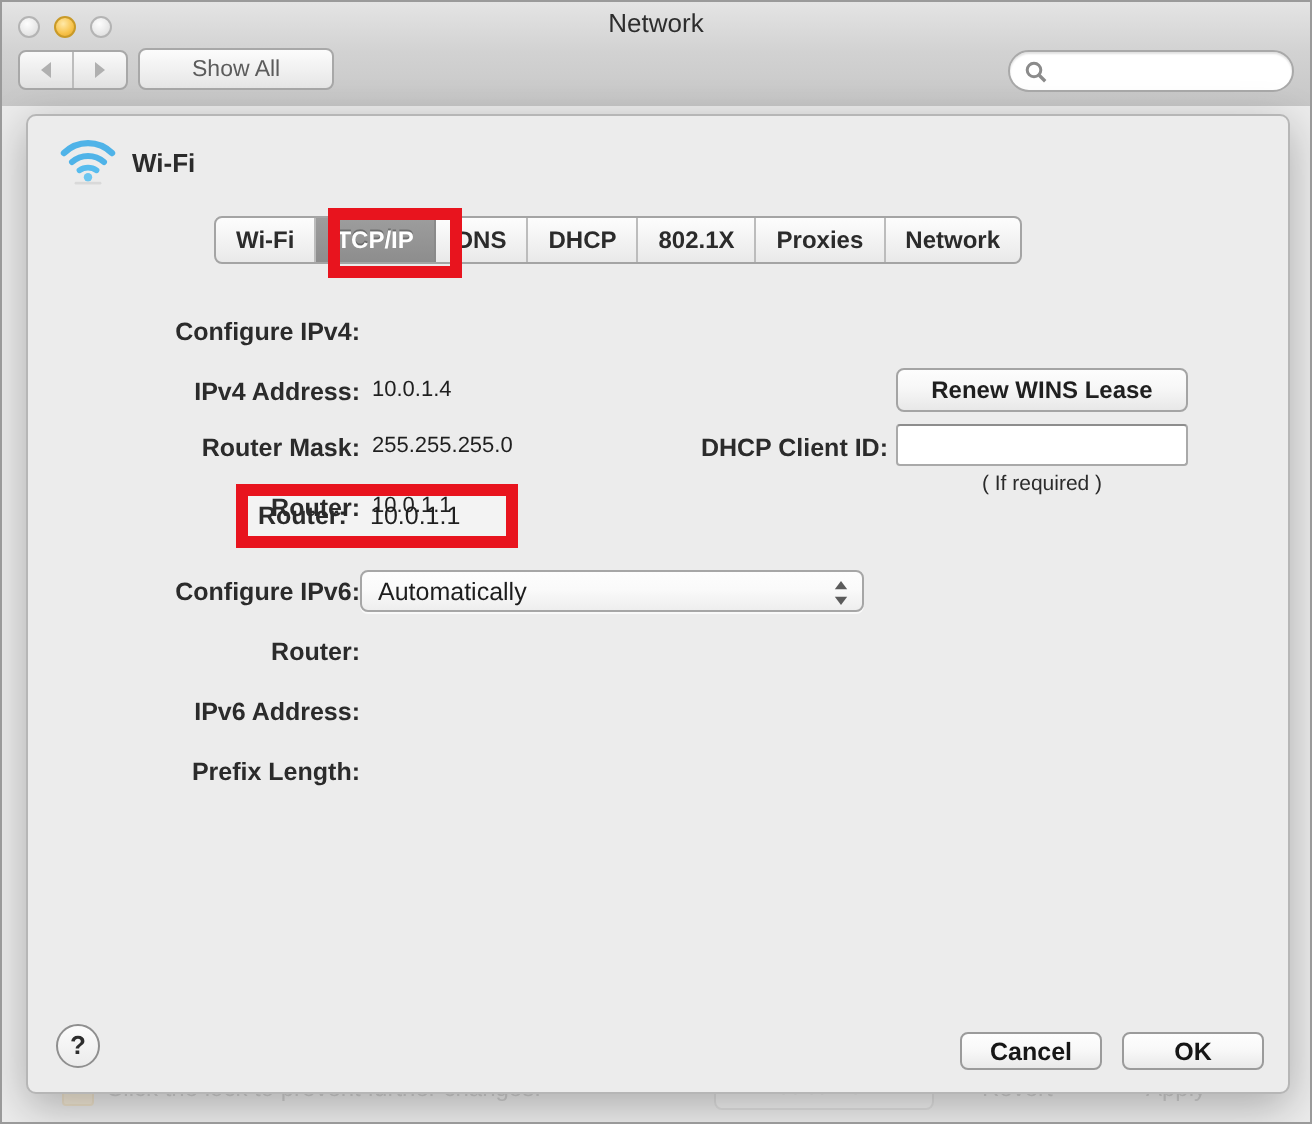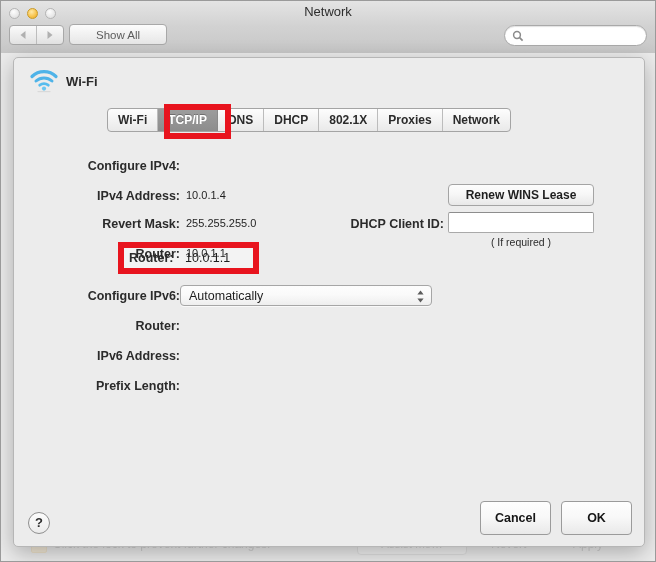--- a/index.html
+++ b/index.html
@@ -396,21 +396,21 @@
     font-size: 13px;
     font-weight: bold;
     color: #2e2e2e;
     text-align: center;
     line-height: 20px;
     box-sizing: border-box;
   }
   .sheet-btn {
     position: absolute;
     bottom: 11px;
-    height: 34px;
+    height: 19px;
     width: 71px;
     border: 1px solid #9b9b9b;
     border-radius: 4px;
     background: linear-gradient(to bottom, #fefefe 0%, #f8f8f8 48%, #e9e9e9 100%);
     font-size: 12.5px;
     font-weight: bold;
     color: #161616;
     display: flex;
     align-items: center;
     justify-content: center;
@@ -567,21 +567,21 @@
 
     <div class="flabel" style="left:46px;top:101px;width:120px;">Configure IPv4:</div>
 
     <div class="flabel" style="left:46px;top:131px;width:120px;">IPv4 Address:</div>
     <div class="fvalue" style="left:172px;top:131px;">10.0.1.4</div>
 
     <div class="pushbtn" style="left:434px;top:126px;width:146px;height:22px;">
       <span>Renew WINS Lease</span>
     </div>
 
-    <div class="flabel" style="left:46px;top:159px;width:120px;">Revert Mask:</div>
+    <div class="flabel" style="left:46px;top:159px;width:120px;">Router Mask:</div>
     <div class="fvalue" style="left:172px;top:159px;">255.255.255.0</div>
 
     <div class="flabel" style="left:320px;top:159px;width:110px;">DHCP Client ID:</div>
     <div class="textfield" style="left:434px;top:154px;width:146px;height:21px;"></div>
     <div class="hint" style="left:434px;top:178px;width:146px;">( If required )</div>
 
     <div class="flabel" style="left:46px;top:189px;width:120px;z-index:41;">Router:</div>
     <div class="fvalue" style="left:172px;top:189px;z-index:41;">10.0.1.1</div>
 
     <div class="flabel" style="left:46px;top:231px;width:120px;">Configure IPv6:</div>

